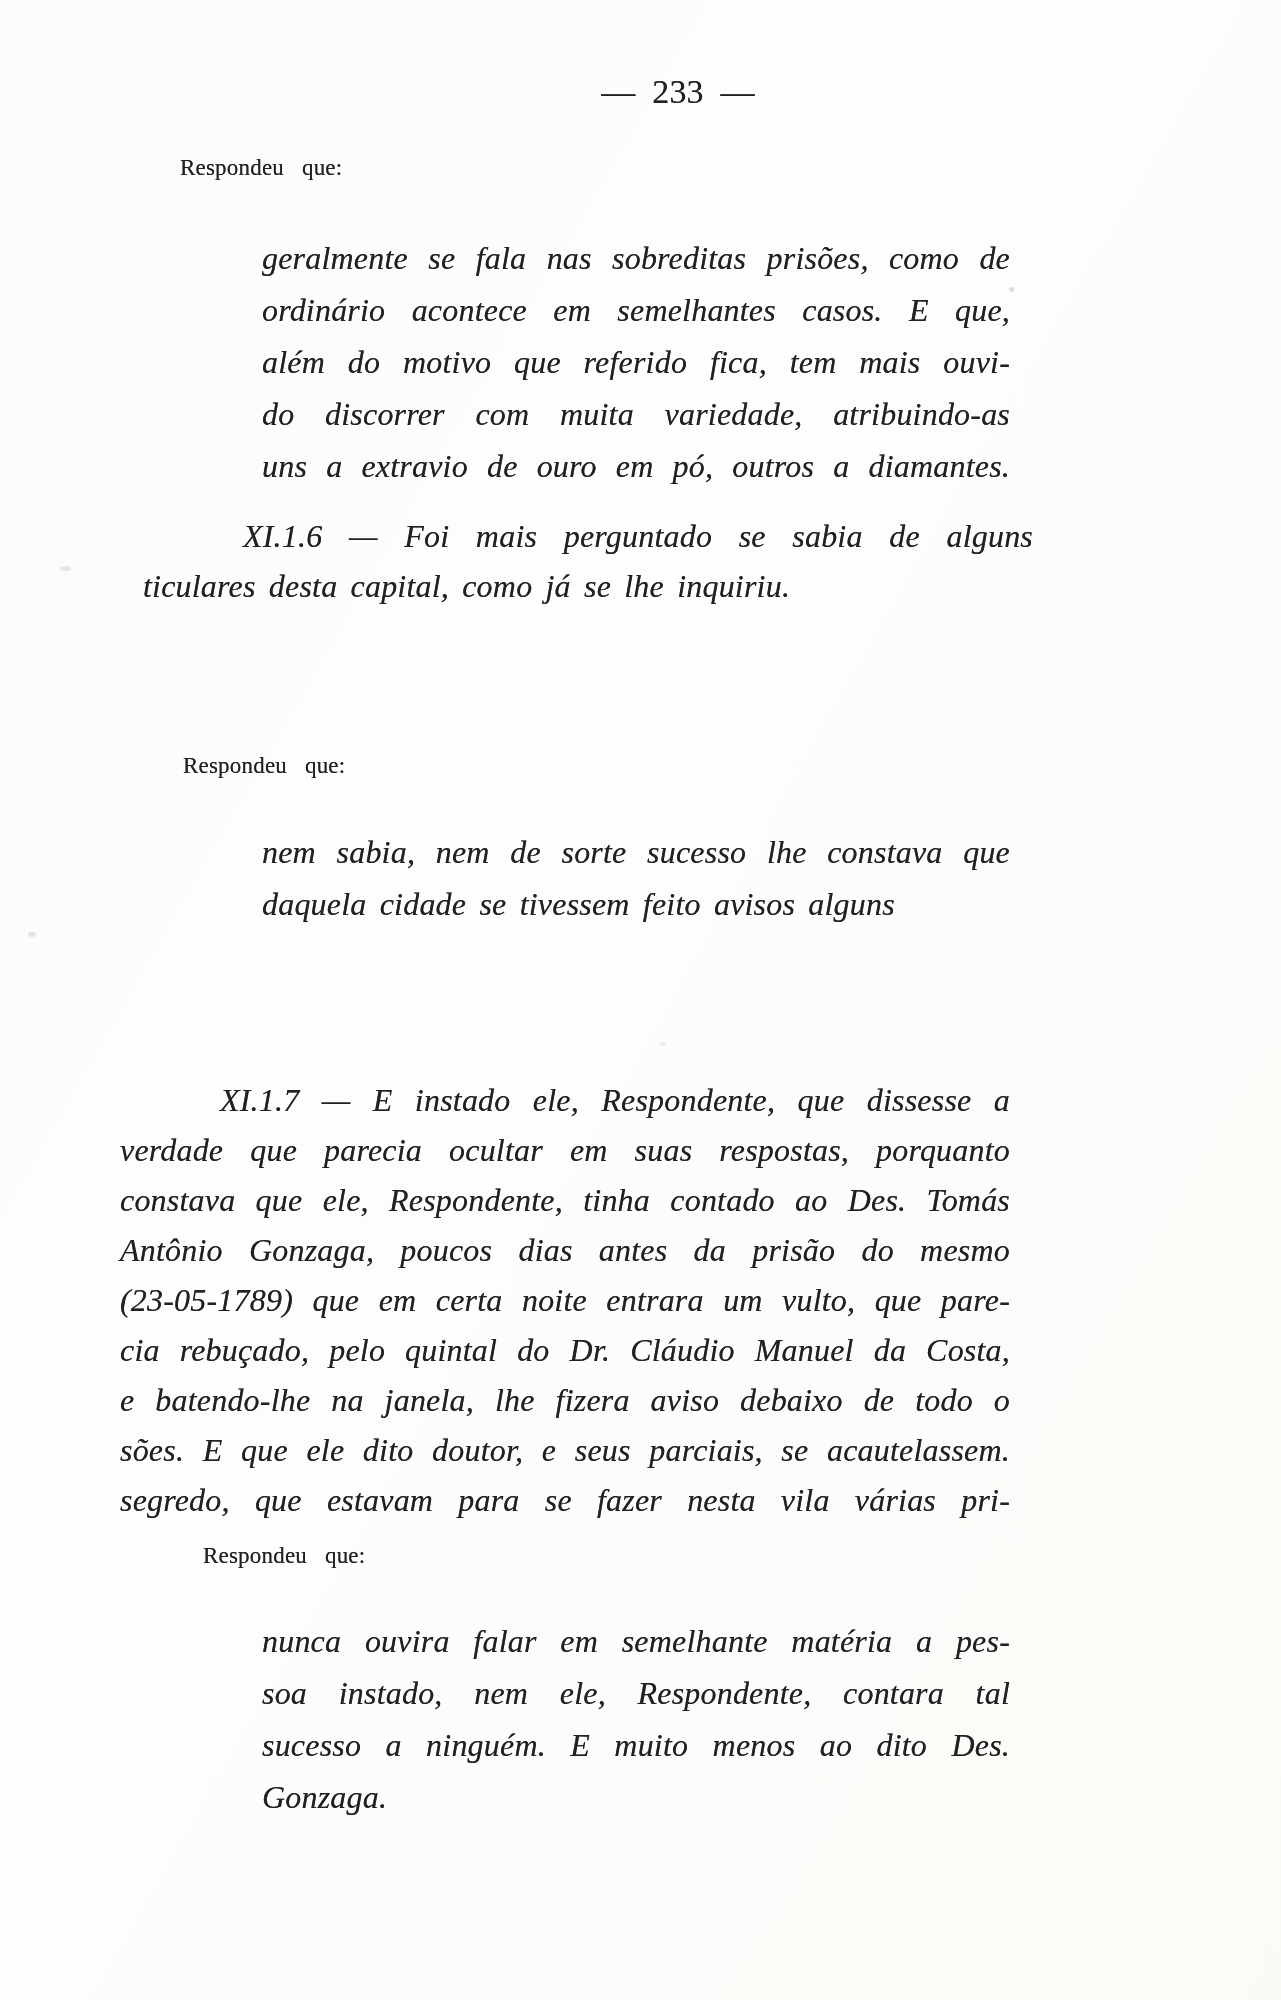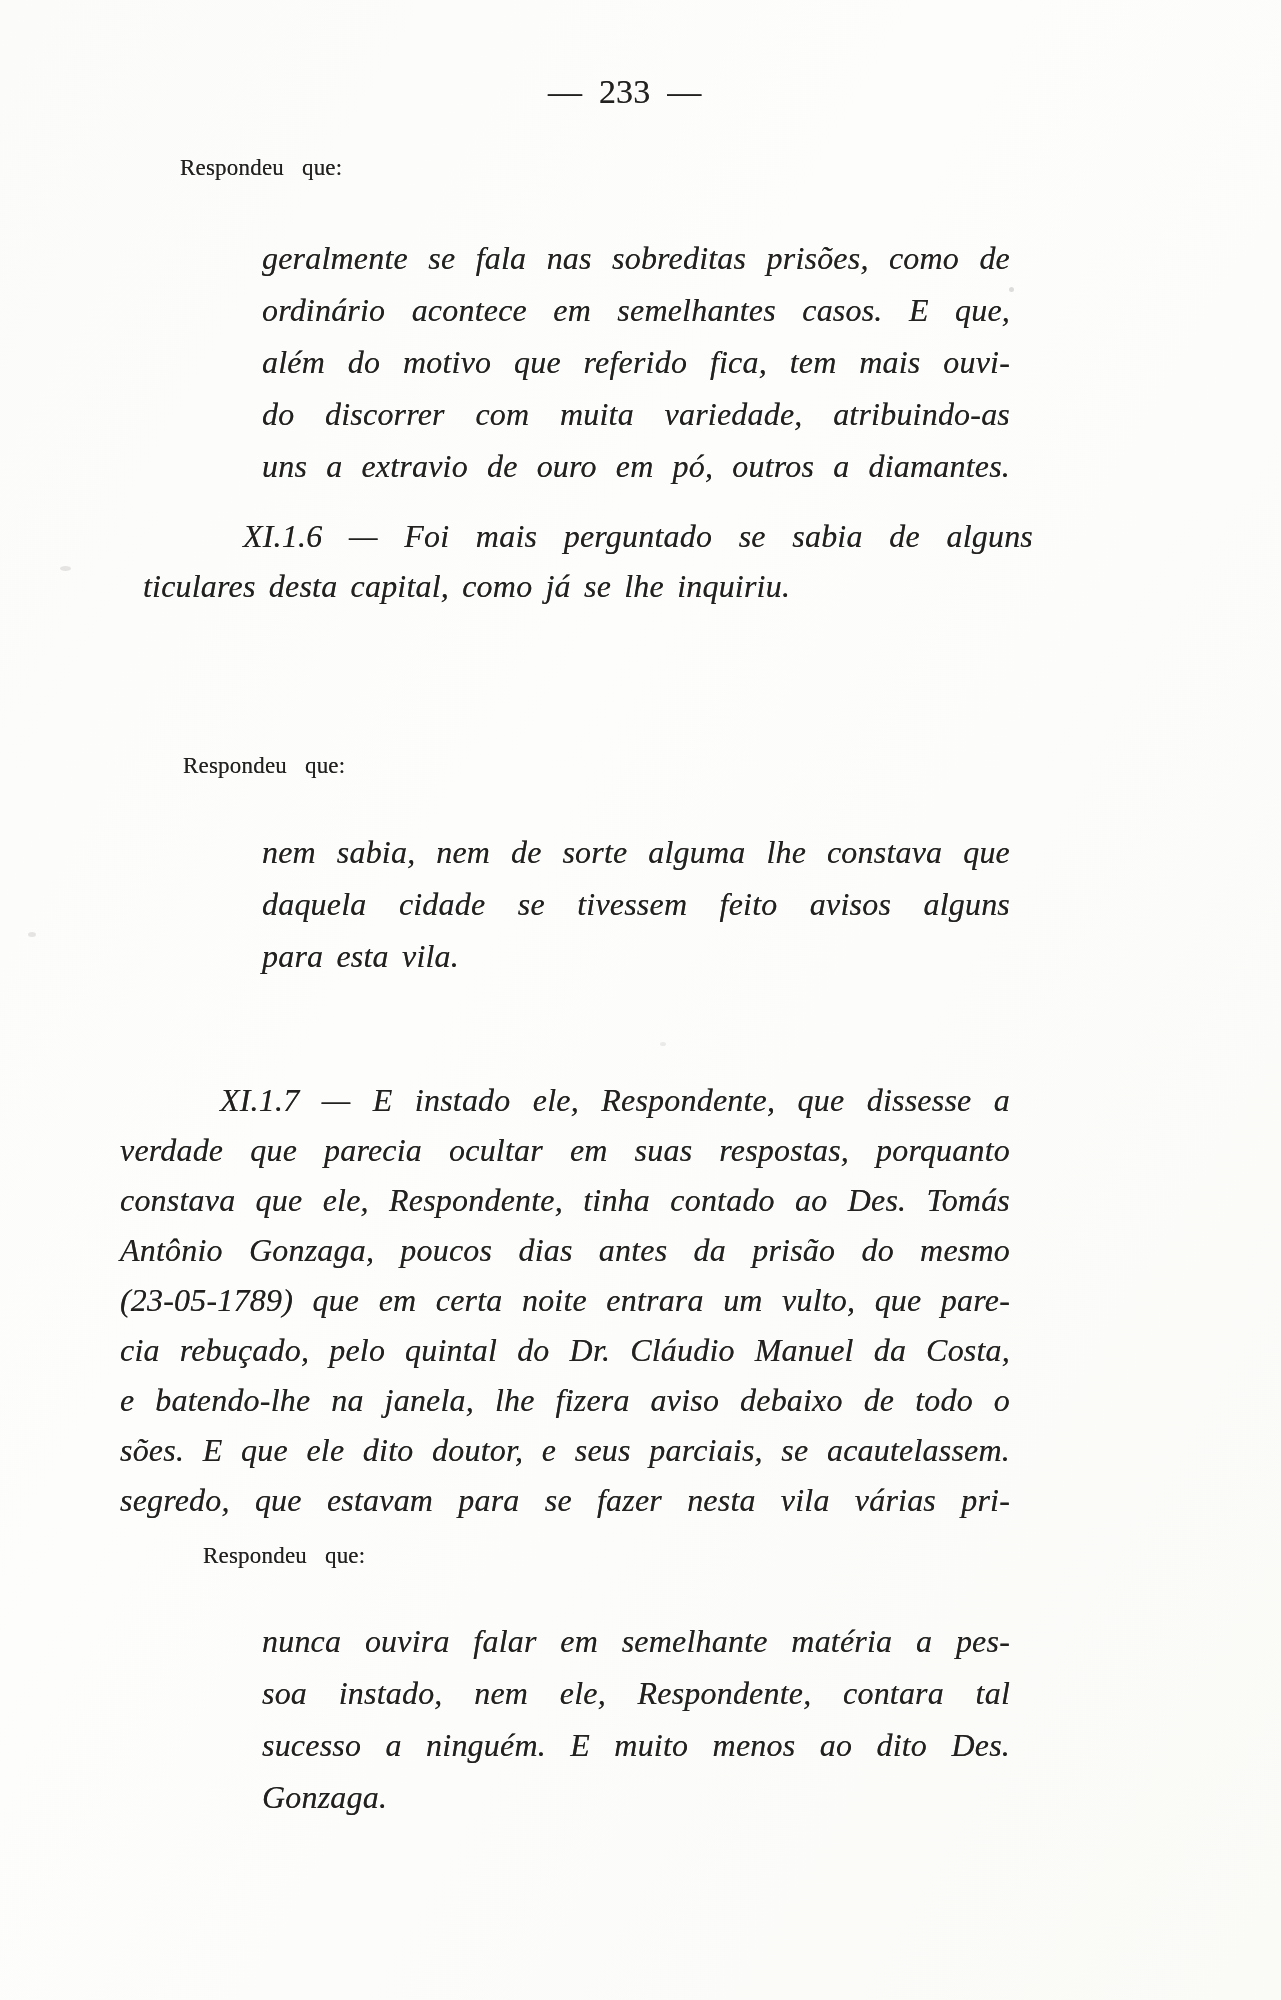--- a/index.html
+++ b/index.html
@@ -16,20 +16,21 @@
     overflow: hidden;
   }
   .txt {
     position: absolute;
     text-shadow: 0 0 0.4px rgba(25,25,25,0.65);
     letter-spacing: 0.2px;
   }
   .pageno {
     left: 548px; top: 70px; width: 260px;
     font-size: 34px; line-height: 44px;
+    text-align: center;
     word-spacing: 8px;
   }
   .label {
     font-size: 23px; line-height: 44px;
     word-spacing: 12px;
   }
   .resp1 { left: 180px; top: 146px; }
   .resp2 { left: 183px; top: 744px; }
   .resp3 { left: 203px; top: 1534px; }
 
@@ -80,23 +81,22 @@
     </div>
 
   <div class="txt para q16">
       <div class="line">XI.1.6 — Foi mais perguntado se sabia de alguns</div>
       <div class="line">ticulares desta capital, como já se lhe inquiriu.</div>
     </div>
 
   <div class="txt label resp2">Respondeu que:</div>
 
   <div class="txt block b2">
-      <div class="line">nem sabia, nem de sorte alguma lhe constava que</div>
+      <div class="line">nem sabia, nem de sorte sucesso lhe constava que</div>
       <div class="line">daquela cidade se tivessem feito avisos alguns</div>
-      <div class="line">para esta vila.</div>
     </div>
 
   <div class="txt para q17 fill-last">
       <div class="line">XI.1.7 — E instado ele, Respondente, que dissesse a</div>
       <div class="line">verdade que parecia ocultar em suas respostas, porquanto</div>
       <div class="line">constava que ele, Respondente, tinha contado ao Des. Tomás</div>
       <div class="line">Antônio Gonzaga, poucos dias antes da prisão do mesmo</div>
       <div class="line">(23-05-1789) que em certa noite entrara um vulto, que pare-</div>
       <div class="line">cia rebuçado, pelo quintal do Dr. Cláudio Manuel da Costa,</div>
       <div class="line">e batendo-lhe na janela, lhe fizera aviso debaixo de todo o</div>

